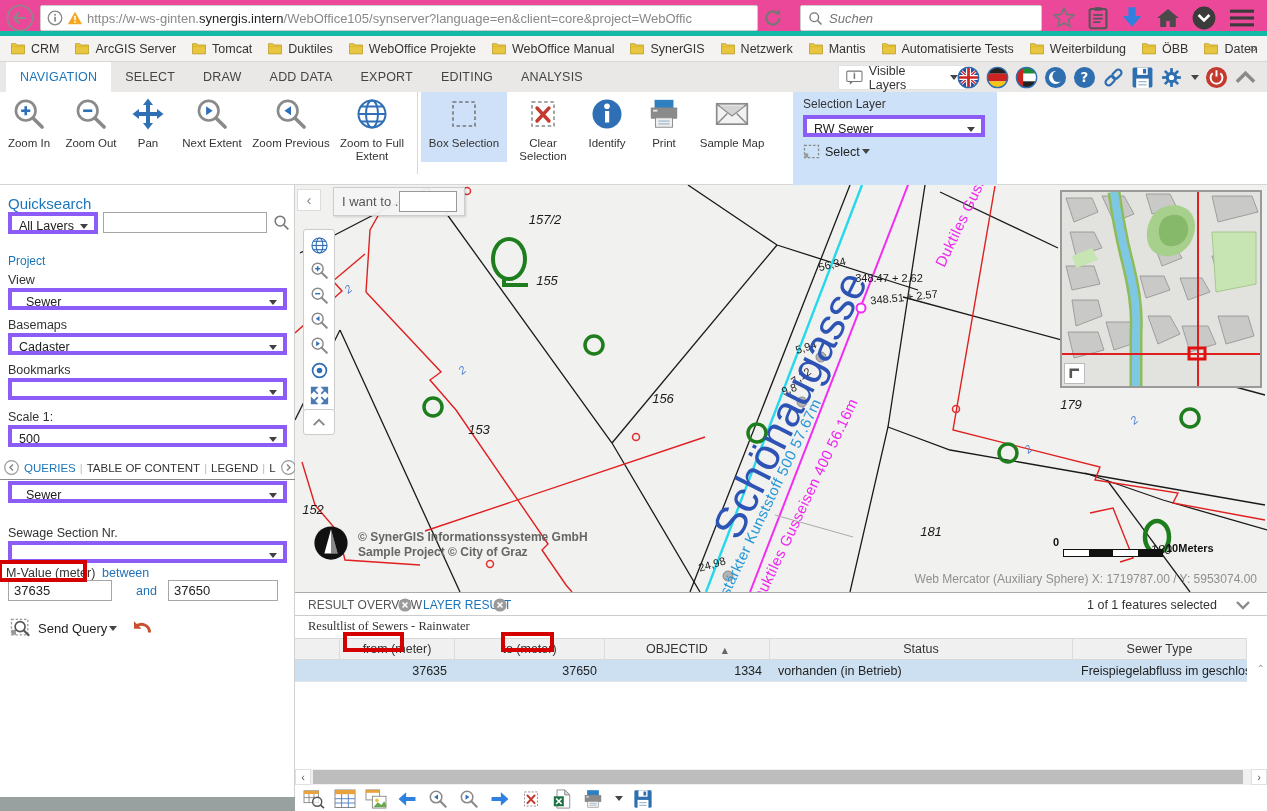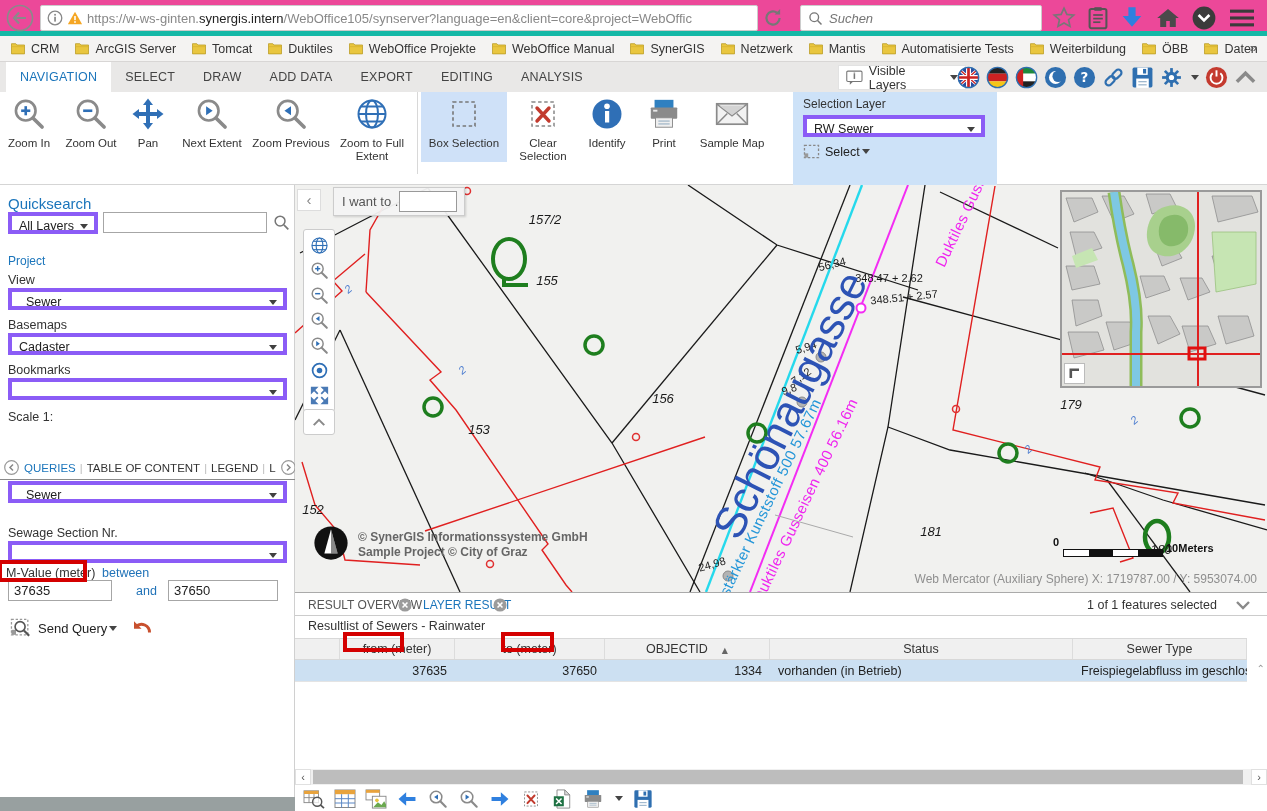--- a/index.html
+++ b/index.html
@@ -104,21 +104,21 @@
   #overview { position:absolute; left:765px; top:5px; width:202px; height:198px; background:#e2e2de; border:2px solid #9a9a9a; }
   #overview-corner { position:absolute; left:2px; bottom:2px; width:21px; height:21px; background:#fff; border:1px solid #bbb; }
 
   
   #result-panel { position:absolute; left:295px; top:592px; width:972px; height:219px; background:#fff; border-top:1px solid #aaa; }
   #res-tabs { position:absolute; left:0; top:0; width:972px; height:23px; border-bottom:1px solid #ccc; }
   .res-tab { position:absolute; top:5px; font-size:12px; }
   .res-close { position:absolute; top:5px; width:14px; height:14px; }
   #res-info { position:absolute; right:50px; top:5px; font-size:12.5px; color:#333; }
   #res-chev { position:absolute; right:16px; top:7px; width:16px; height:10px; }
-  #res-title { position:absolute; left:13px; top:26px; font-size:12.5px; color:#333; }
+  #res-title { position:absolute; left:13px; top:26px; font-size:12.5px; color:#333;font-family:Liberation Serif, serif; }
   #res-header { position:absolute; left:0; top:45px; height:22px; display:flex; background:#f0f0f0; border-top:1px solid #d8d8d8; border-bottom:1px solid #d8d8d8; }
   .th { height:20px; line-height:20px; font-size:12.5px; color:#333; text-align:center; border-right:1px solid #dcdcdc; position:relative; }
   .sortarr { font-size:8px; color:#666; margin-left:14px; font-family:"DejaVu Sans",sans-serif; }
   #res-row { position:absolute; left:0; top:67px; height:22px; display:flex; background:#cce0f2; border-bottom:1px solid #e4e4e4; }
   .td { height:22px; line-height:22px; font-size:12.5px; color:#222; padding:0 8px; white-space:nowrap; overflow:hidden; }
   #res-vscroll { position:absolute; right:2px; top:70px; font-size:10px; color:#999; }
   #res-hscroll { position:absolute; left:0; top:176px; width:972px; height:16px; background:#f0f0f0; }
   #res-hscroll .btn { position:absolute; top:0; width:16px; height:16px; background:#fff; border:1px solid #e0e0e0; color:#555; font-size:11px; text-align:center; line-height:14px; }
   #res-hscroll .thumb { position:absolute; left:18px; top:1px; width:930px; height:14px; background:#bdbdbd; }
   #res-toolbar { position:absolute; left:0; top:192px; width:972px; height:27px; background:#fff; display:flex; align-items:center; padding-left:8px; gap:9px; }
@@ -560,20 +560,21 @@
       <span class="blue-head">Project</span>
       <span class="ic" style="width:14px;height:14px;position:relative;top:2px;left:3px"></span>
     </div>
     <div class="sb-abs sb-label" style="left:8px;top:88px">View</div>
     <div class="sb-abs sel" style="left:8px;top:103px;width:279px;padding-left:14px"><span>Sewer</span></div>
     <div class="sb-abs sb-label" style="left:8px;top:133px">Basemaps</div>
     <div class="sb-abs sel" style="left:8px;top:148px;width:279px"><span>Cadaster</span></div>
     <div class="sb-abs sb-label" style="left:8px;top:178px">Bookmarks</div>
     <div class="sb-abs sel" style="left:8px;top:193px;width:279px"><span></span></div>
     <div class="sb-abs sb-label" style="left:8px;top:225px">Scale 1:</div>
+    <div class="sb-abs sel" style="left:8px;top:240px;width:279px"><span>500</span></div>
 
     <div id="sb-tabstrip">
         <span class="circ ic">
           <svg viewBox="0 0 15 15" xmlns="http://www.w3.org/2000/svg">
             <circle cx="7.5" cy="7.5" r="6.8" fill="none" stroke="#999" stroke-width="1.2"></circle>
             <path d="M9 4.5 L6 7.5 9 10.5" fill="none" stroke="#888" stroke-width="1.5"></path>
           </svg>
         </span>
         <span class="ptab active">QUERIES</span>
         <span class="pdiv">|</span>

